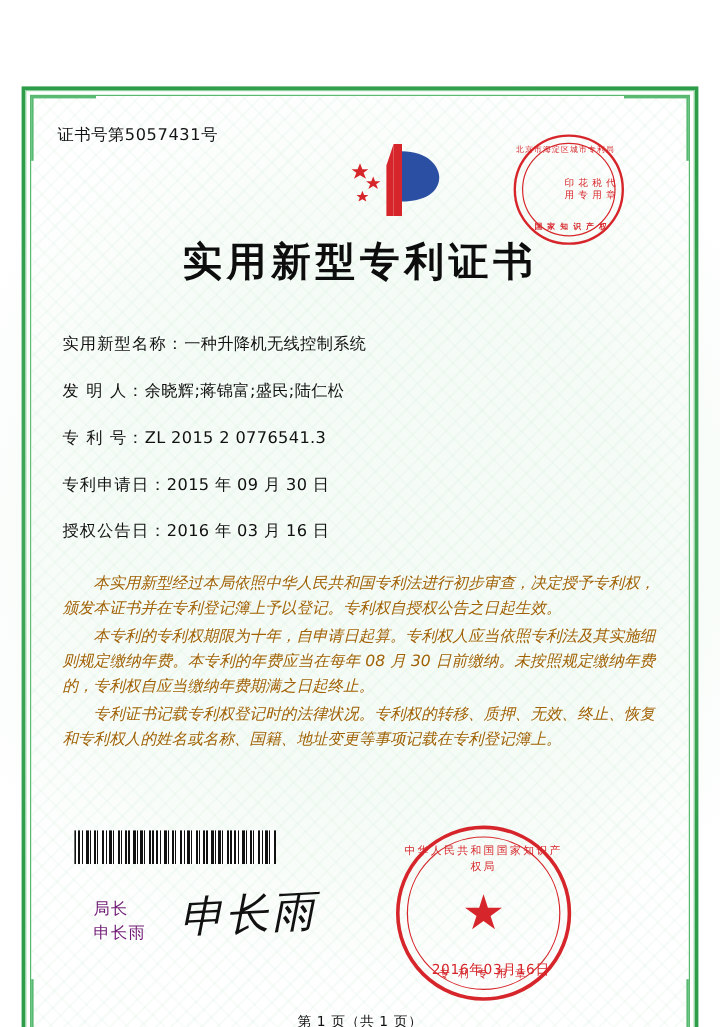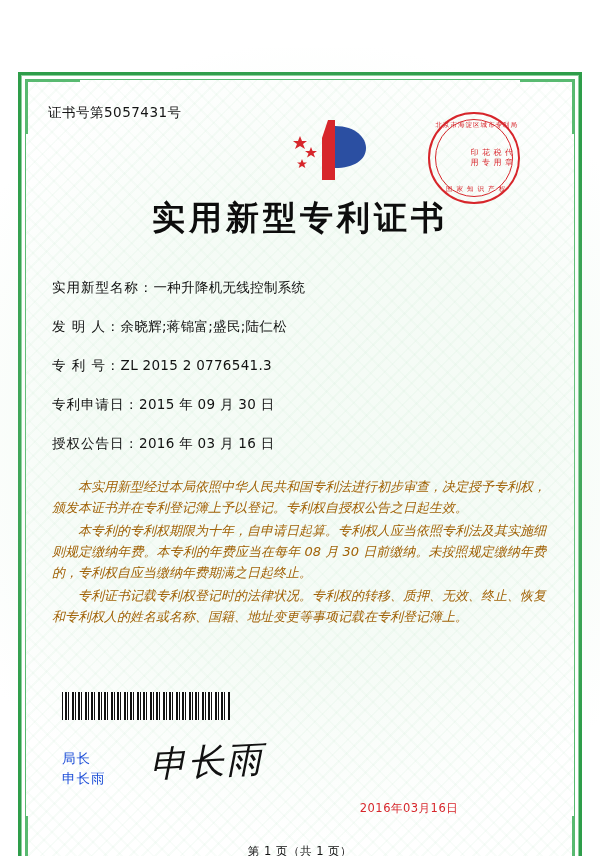--- a/index.html
+++ b/index.html
@@ -123,31 +123,32 @@
     text-align: center;
     font-size: 8px;
     line-height: 10px;
     letter-spacing: 0.5px;
     padding-left: 36px;
   }
   .seal-top .seal-arc {
     position: absolute;
     left: 0; right: 0;
     top: 7px;
-    text-align: right;
+    text-align: left;
     font-size: 6.5px;
     letter-spacing: 1px;
   }
   .seal-top .seal-arc-bottom {
     position: absolute;
     left: 4px; right: 0;
     bottom: 8px;
     text-align: center;
     font-size: 6.5px;
     letter-spacing: 1px;
+    font-weight: bold;
   }
   .title {
     margin-top: 74px;
     text-align: center;
     font-size: 33px;
     font-weight: bold;
     letter-spacing: 4px;
     font-family: "DejaVu Sans", "Liberation Sans", sans-serif;
     color: #0d0d0d;
   }
@@ -241,26 +242,26 @@
     text-align: center;
     font-size: 11.5px;
     color: #d7262b;
     border: 1px solid rgba(215,38,43,0.0);
     letter-spacing: 0.5px;
   }
 
   
   .director {
     position: absolute;
-    left: 62px;
+    left: 78px;
     top: 700px;
     font-size: 13.5px;
     line-height: 20px;
     letter-spacing: 1px;
-    color: #1d4ed8;
+    color: #701a75;
   }
   .signature {
     position: absolute;
     left: 150px;
     top: 690px;
     font-size: 36px;
     font-family: "DejaVu Serif", "Liberation Serif", serif;
     font-style: italic;
     color: #111;
     letter-spacing: 2px;
@@ -353,20 +354,26 @@
     <div class="body-text">
       <p>本实用新型经过本局依照中华人民共和国专利法进行初步审查，决定授予专利权，颁发本证书并在专利登记簿上予以登记。专利权自授权公告之日起生效。</p>
       <p>本专利的专利权期限为十年，自申请日起算。专利权人应当依照专利法及其实施细则规定缴纳年费。本专利的年费应当在每年 08 月 30 日前缴纳。未按照规定缴纳年费的，专利权自应当缴纳年费期满之日起终止。</p>
       <p>专利证书记载专利权登记时的法律状况。专利权的转移、质押、无效、终止、恢复和专利权人的姓名或名称、国籍、地址变更等事项记载在专利登记簿上。</p>
     </div>
 
   </div>
 
   <div class="barcode"></div>
 
+  <div class="seal-main">
+    <div class="ring2"></div>
+    <div class="arc-top">中华人民共和国国家知识产权局</div>
+    <div class="star">★</div>
+    <div class="arc-bottom">专 利 专 用 章</div>
+  </div>
   <div class="seal-date">2016年03月16日</div>
 
   <div class="director">
     <div>局长</div>
     <div>申长雨</div>
   </div>
   <div class="signature">申长雨</div>
 
   <div class="page-no">第 1 页（共 1 页）</div>
 

